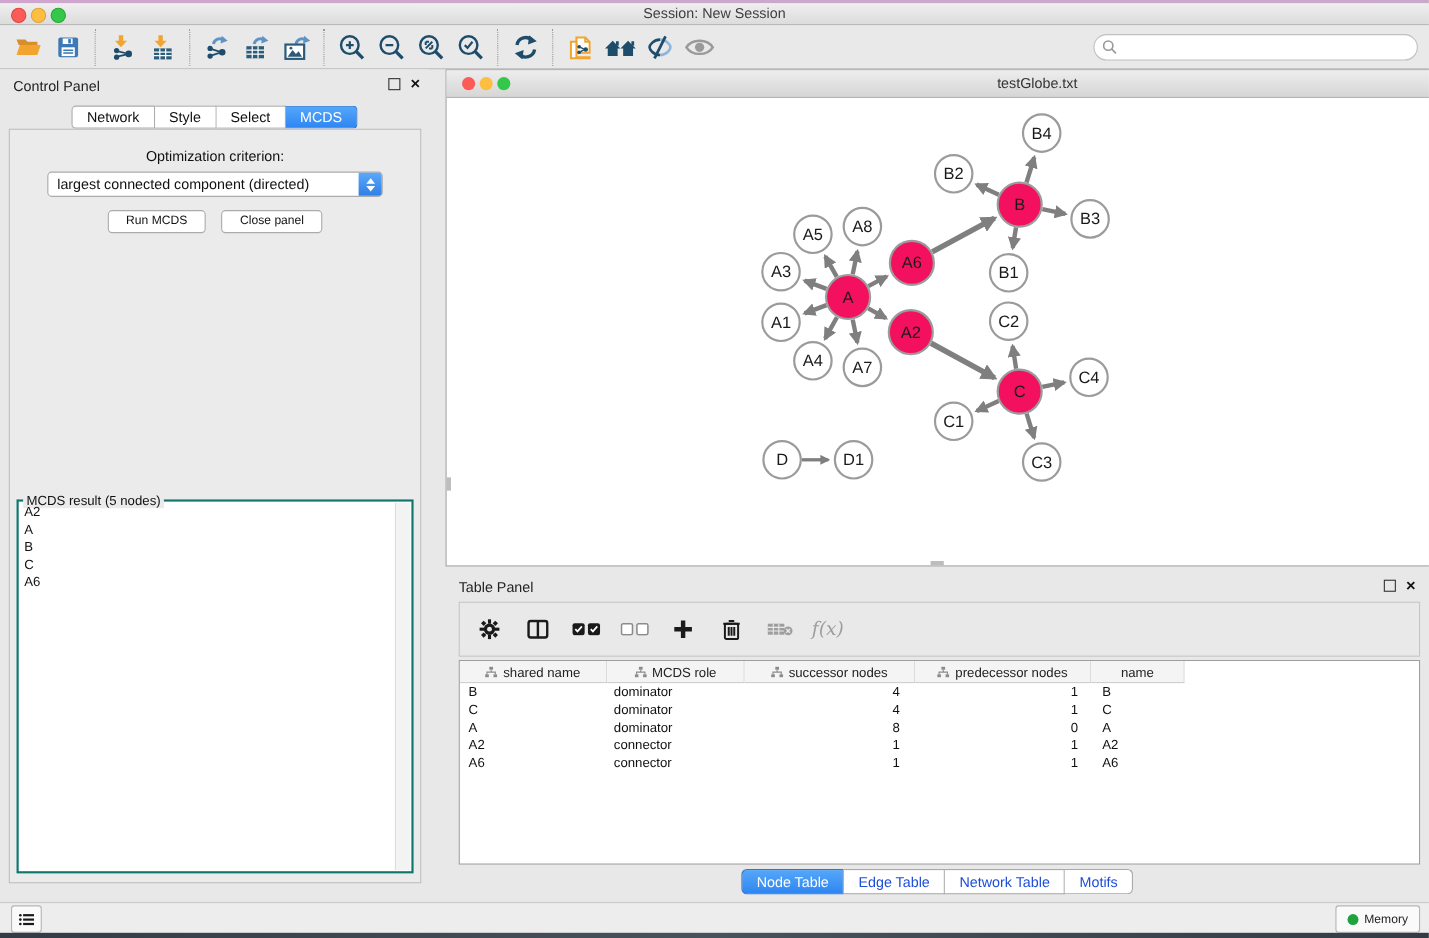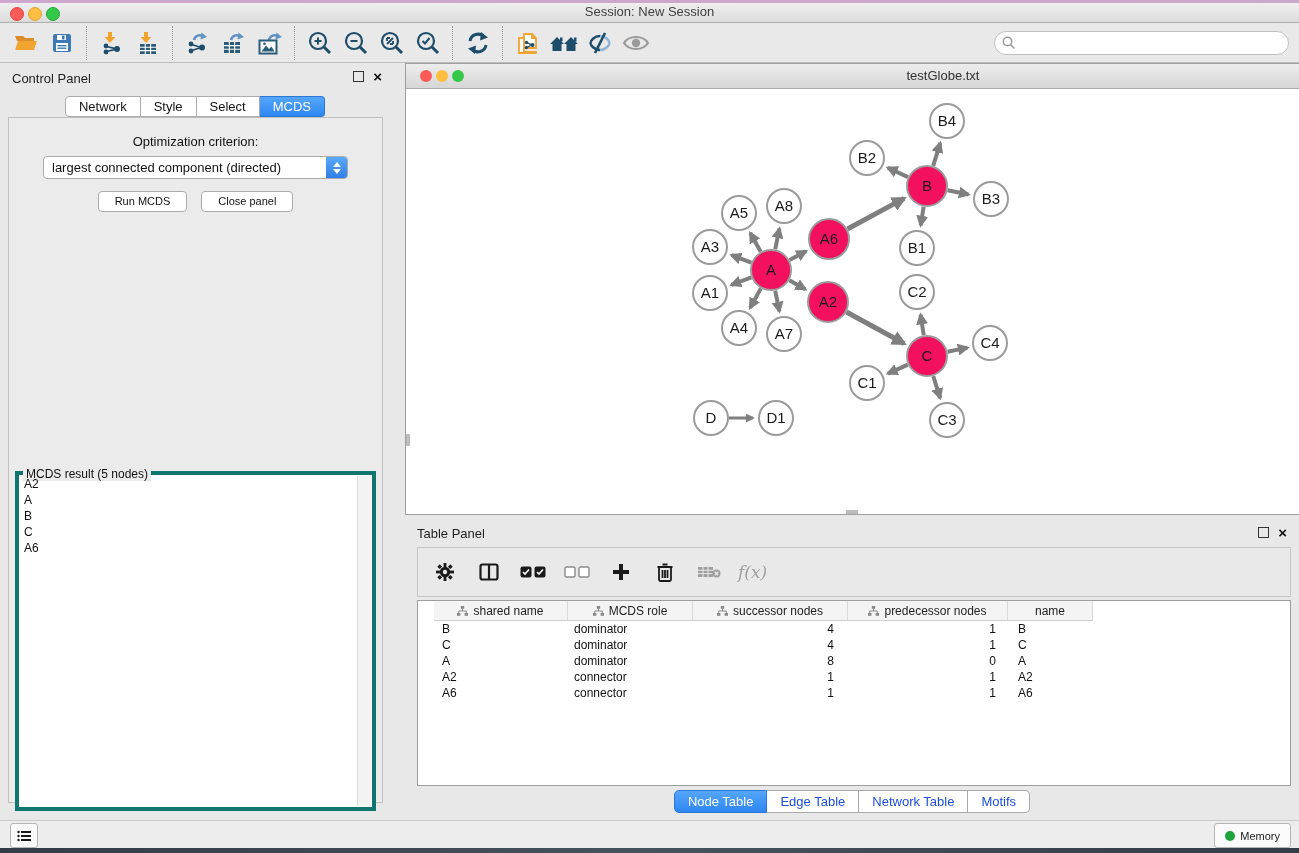--- a/index.html
+++ b/index.html
@@ -33,21 +33,21 @@
   .ctab.sel{background:linear-gradient(#55a7f9,#2e86f2);border-color:#2a77d8;color:#fff;}
   #cp-body{left:8px;top:54px;width:375px;height:686px;background:#ebebeb;border:1px solid #bfbfbf;box-sizing:border-box;}
   #opt-label{left:0;top:16px;width:100%;text-align:center;font-size:13px;color:#111;}
   #criterion-select{left:34px;top:38px;width:305px;height:23px;background:#fff;border:1px solid #ababab;border-radius:4px;box-sizing:border-box;display:flex;align-items:center;}
   #criterion-value{flex:1;font-size:13px;padding-left:8px;color:#111;white-space:nowrap;overflow:hidden;}
   #criterion-stepper{width:21px;height:21px;border-radius:0 3px 3px 0;background:linear-gradient(#5aa9fa,#2f7fe8);display:flex;flex-direction:column;align-items:center;justify-content:center;gap:2px;}
   .chev-up{width:0;height:0;border-left:4px solid transparent;border-right:4px solid transparent;border-bottom:5px solid #fff;}
   .chev-dn{width:0;height:0;border-left:4px solid transparent;border-right:4px solid transparent;border-top:5px solid #fff;}
   #cp-buttons{left:0;top:73px;width:100%;display:flex;justify-content:center;gap:14px;}
   .pbtn{height:21px;line-height:19px;padding:0 16px;font-size:11px;background:#fff;border:1px solid #ababab;border-radius:4px;color:#111;}
-  #mcds-fieldset{left:6px;top:353px;width:361px;height:340px;border:4px solid #0f766e;background:#fff;box-sizing:border-box;}
+  #mcds-fieldset{left:6px;top:336px;width:361px;height:340px;border:2px solid #0f766e;background:#fff;box-sizing:border-box;}
   #mcds-legend{position:absolute;top:-8px;left:4px;background:#ebebeb;padding:0 3px;font-size:12px;color:#111;}
   #mcds-list{position:absolute;left:1px;top:1px;right:14px;bottom:1px;overflow:hidden;}
   .result-item{font-size:12px;line-height:16px;padding-left:4px;color:#111;}
   #mcds-scroll{position:absolute;top:1px;right:1px;bottom:1px;width:13px;background:#f3f3f3;border-left:1px solid #dcdcdc;}
   
   #net-window{left:405px;top:63px;width:1076px;height:452px;background:#fff;border:1px solid #9e9e9e;box-sizing:border-box;}
   #net-titlebar{position:absolute;left:0;top:0;right:0;height:24px;background:linear-gradient(#ededed,#d6d6d6);border-bottom:1px solid #ababab;}
   #net-titlebar .tl{top:6px;}
   #net-titlebar .tl1{left:14px;background:#fc5b57;}
   #net-titlebar .tl2{left:30px;background:#fdbe41;}
@@ -58,21 +58,21 @@
   .grip-h{position:absolute;left:440px;bottom:0px;width:12px;height:4px;background:#bdbdbd;}
   .grip-corner{position:absolute;right:1px;bottom:1px;width:14px;height:14px;background:repeating-linear-gradient(135deg,transparent 0 3px,#aaa 3px 4px);}
   
   #table-panel{left:405px;top:520px;width:894px;height:298px;}
   #tp-title{left:12px;top:6px;font-size:13px;color:#222;}
   #tp-icons{right:12px;top:7px;}
   #tp-toolbar{left:12px;top:27px;width:874px;height:50px;background:#e9e9e9;border:1px solid #c6c6c6;box-sizing:border-box;display:flex;align-items:center;gap:14px;padding-left:12px;}
   .tp-btn{width:30px;height:32px;display:flex;align-items:center;justify-content:center;flex:0 0 auto;}
   #fx-label{font-family:"DejaVu Serif","Liberation Serif",serif;font-style:italic;font-size:17px;color:#9e9e9e;}
   #node-table{left:12px;top:80px;width:874px;height:186px;background:#fff;border:1px solid #9e9e9e;box-sizing:border-box;overflow:hidden;}
-  .tgrid{display:grid;grid-template-columns:134px 125px 155px 160px 85px 1fr;margin-left:16px;}
+  .tgrid{display:grid;grid-template-columns:134px 125px 155px 160px 85px 1fr;}
   #table-header .th{height:20px;background:#f4f4f4;border-right:1px solid #d9d9d9;border-bottom:1px solid #cfcfcf;display:flex;align-items:center;justify-content:center;gap:5px;font-size:12px;color:#222;box-sizing:border-box;}
   #table-header .th.filler{border-right:none;background:#fff;border-bottom:none;}
   .tr{height:16px;}
   .td{font-size:12px;line-height:16px;color:#111;white-space:nowrap;overflow:hidden;box-sizing:border-box;}
   .td.l8{padding-left:8px;}
   .td.l6{padding-left:6px;}
   .td.r14{text-align:right;padding-right:14px;}
   .td.r12{text-align:right;padding-right:12px;}
   .td.l10{padding-left:10px;}
   #bottom-tabs{left:0;top:270px;width:894px;display:flex;justify-content:center;}

